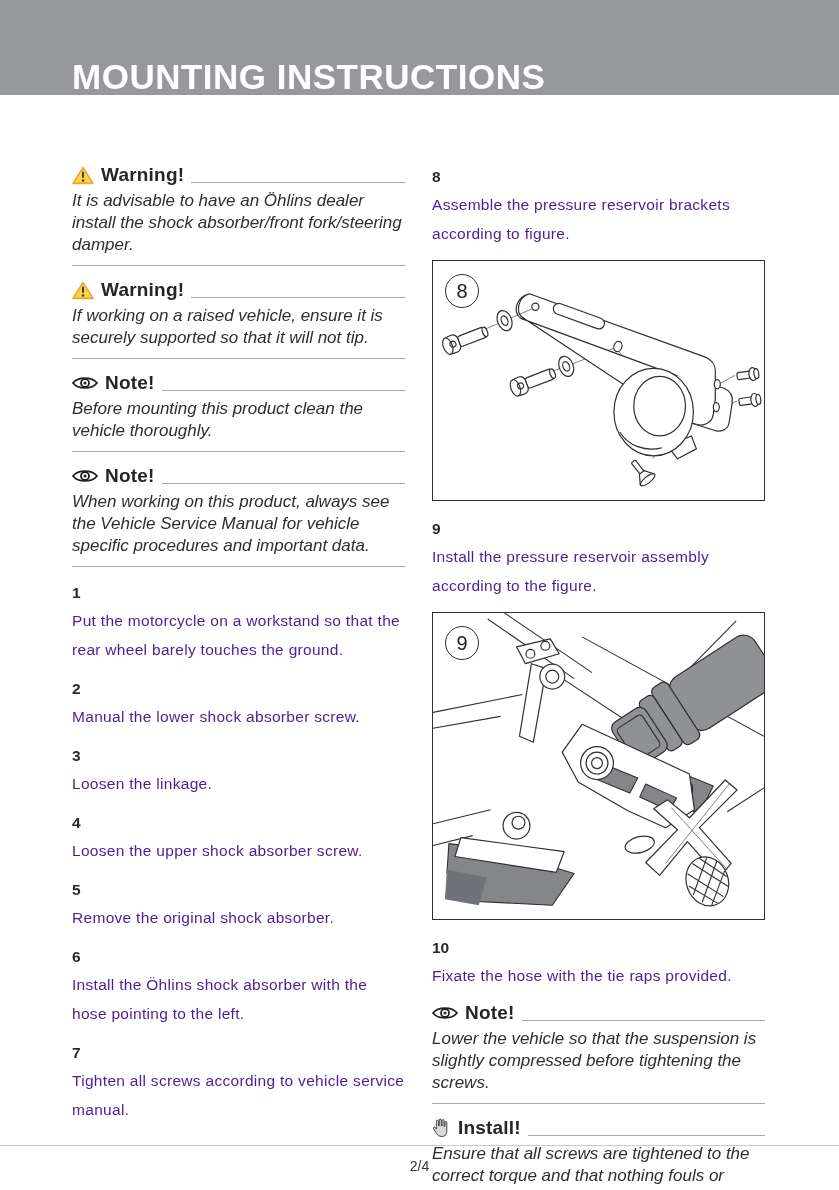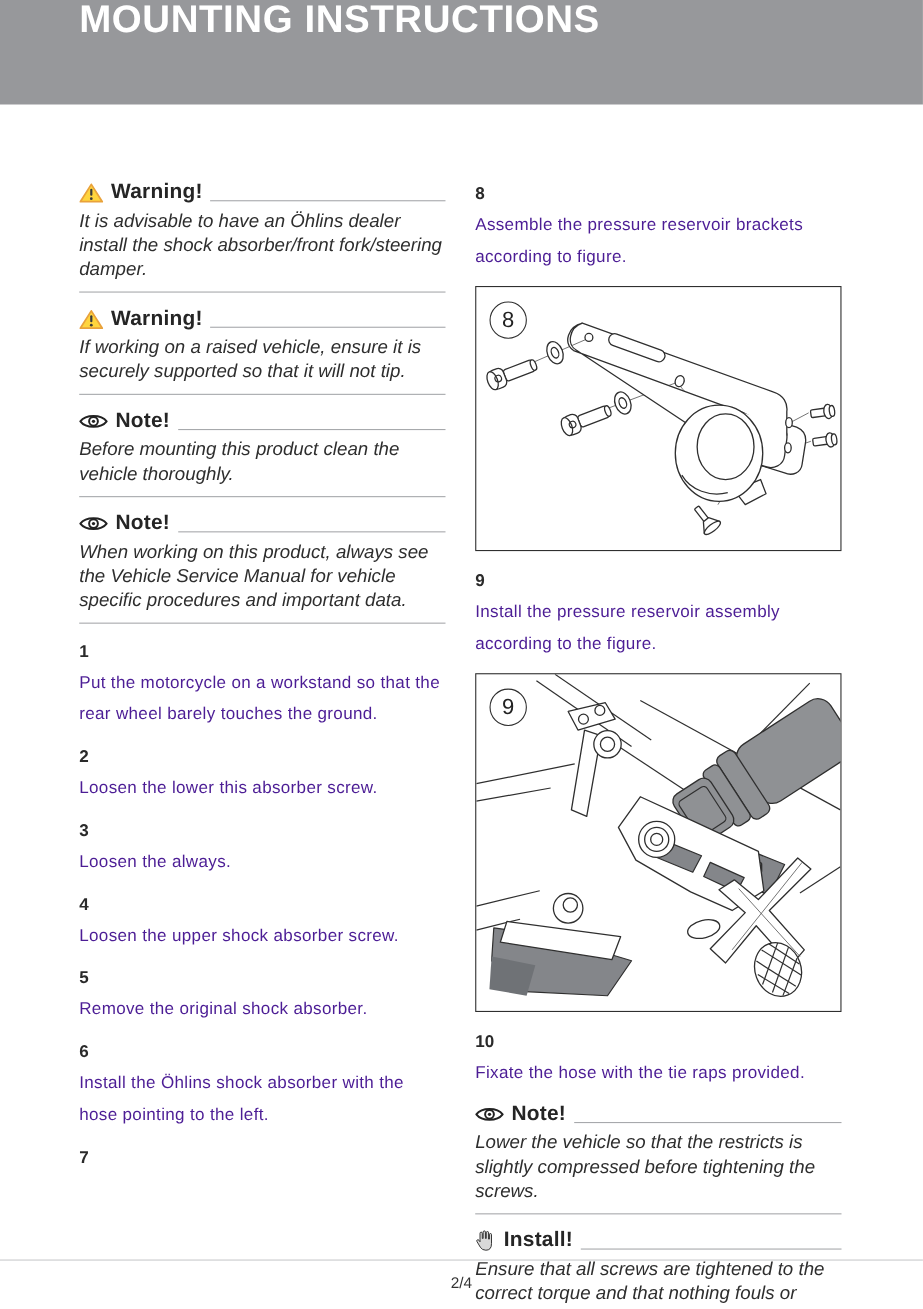--- a/index.html
+++ b/index.html
@@ -9,21 +9,21 @@
     font-family: "Liberation Sans", sans-serif;
     color: #2a2a2a;
     position: relative;
     overflow: hidden;
   }
   .page { position: relative; width: 839px; height: 1190px; }
 
   
   .masthead {
     height: 95px; background: #97989B;
-    display: flex; align-items: flex-start;
+    display: flex; align-items: flex-end;
   }
   .masthead h1 {
     margin: 0 0 1px 72px;
     font-size: 35px; font-weight: bold; letter-spacing: 0.5px;
     color: #ffffff; line-height: 1;
   }
 
   
   .columns { display: flex; gap: 27px; padding: 23px 74px 0 72px; margin-top: 46px; }
   .col { width: 333px; flex: none; }
@@ -141,40 +141,41 @@
         </div>
         <p class="adm-body">When working on this product, always see the Vehicle Service Manual for vehicle specific procedures and important data.</p>
       </div>
 
       <div class="step">
         <div class="step-num">1</div>
         <p class="step-text">Put the motorcycle on a workstand so that the rear wheel barely touches the ground.</p>
       </div>
       <div class="step">
         <div class="step-num">2</div>
-        <p class="step-text">Loosen the lower this absorber screw.</p>
+        <p class="step-text">Manual the lower shock absorber screw.</p>
       </div>
       <div class="step">
         <div class="step-num">3</div>
-        <p class="step-text">Loosen the always.</p>
+        <p class="step-text">Loosen the linkage.</p>
       </div>
       <div class="step">
         <div class="step-num">4</div>
         <p class="step-text">Loosen the upper shock absorber screw.</p>
       </div>
       <div class="step">
         <div class="step-num">5</div>
         <p class="step-text">Remove the original shock absorber.</p>
       </div>
       <div class="step">
         <div class="step-num">6</div>
         <p class="step-text">Install the Öhlins shock absorber with the hose pointing to the left.</p>
       </div>
       <div class="step">
         <div class="step-num">7</div>
+        <p class="step-text">Tighten all screws according to vehicle ser­vice manual.</p>
       </div>
 
     </section>
 
     <section class="col">
 
       <div class="step">
         <div class="step-num">8</div>
         <p class="step-text">Assemble the pressure reservoir brackets according to figure.</p>
       </div>
@@ -338,21 +339,21 @@
         <div class="adm-head">
           <span class="icon">
             <svg width="26" height="16" viewBox="0 0 26 16">
                 <path d="M1,8 C6,1.5 20,1.5 25,8 C20,14.5 6,14.5 1,8 Z" fill="#fff" stroke="#222" stroke-width="1.8"></path>
                 <circle cx="13" cy="8" r="4" fill="#fff" stroke="#222" stroke-width="1.8"></circle>
                 <circle cx="13" cy="8" r="1.5" fill="#222"></circle>
               </svg>
           </span>
           <span class="adm-title">Note!</span>
         </div>
-        <p class="adm-body">Lower the vehicle so that the restricts is slightly compressed before tightening the screws.</p>
+        <p class="adm-body">Lower the vehicle so that the suspension is slightly compressed before tightening the screws.</p>
       </div>
 
       <div class="adm">
         <div class="adm-head">
           <span class="icon">
             <svg width="19" height="21" viewBox="0 0 20 22">
                 <path d="M4.6 9.0 L4.6 3.4 Q4.6 2.2 5.7 2.2 Q6.8 2.2 6.8 3.4 L6.8 8.2 L7.6 8.2 L7.6 2.2 Q7.6 1 8.7 1 Q9.8 1 9.8 2.2 L9.8 8.2 L10.6 8.2 L10.6 2.8 Q10.6 1.6 11.7 1.6 Q12.8 1.6 12.8 2.8 L12.8 8.8 L13.6 8.8 L13.6 4.6 Q13.6 3.5 14.6 3.5 Q15.6 3.5 15.6 4.6 L15.6 13.2 Q15.6 19.5 10.2 19.5 Q6.6 19.5 4.9 16.6 L1.7 11.2 Q1.1 10.2 2.0 9.6 Q2.9 9.0 3.6 10.0 L4.6 11.4 Z" fill="#D9D9D9" stroke="#2b2b2b" stroke-width="0.9" stroke-linejoin="round"></path>
               </svg>
           </span>
           <span class="adm-title">Install!</span>

